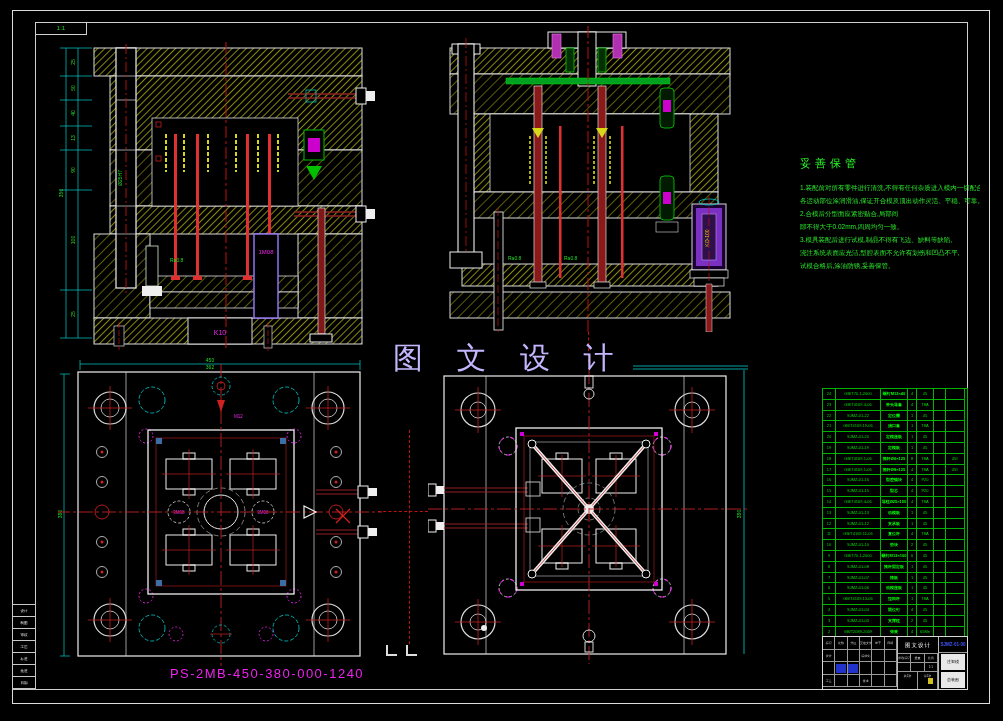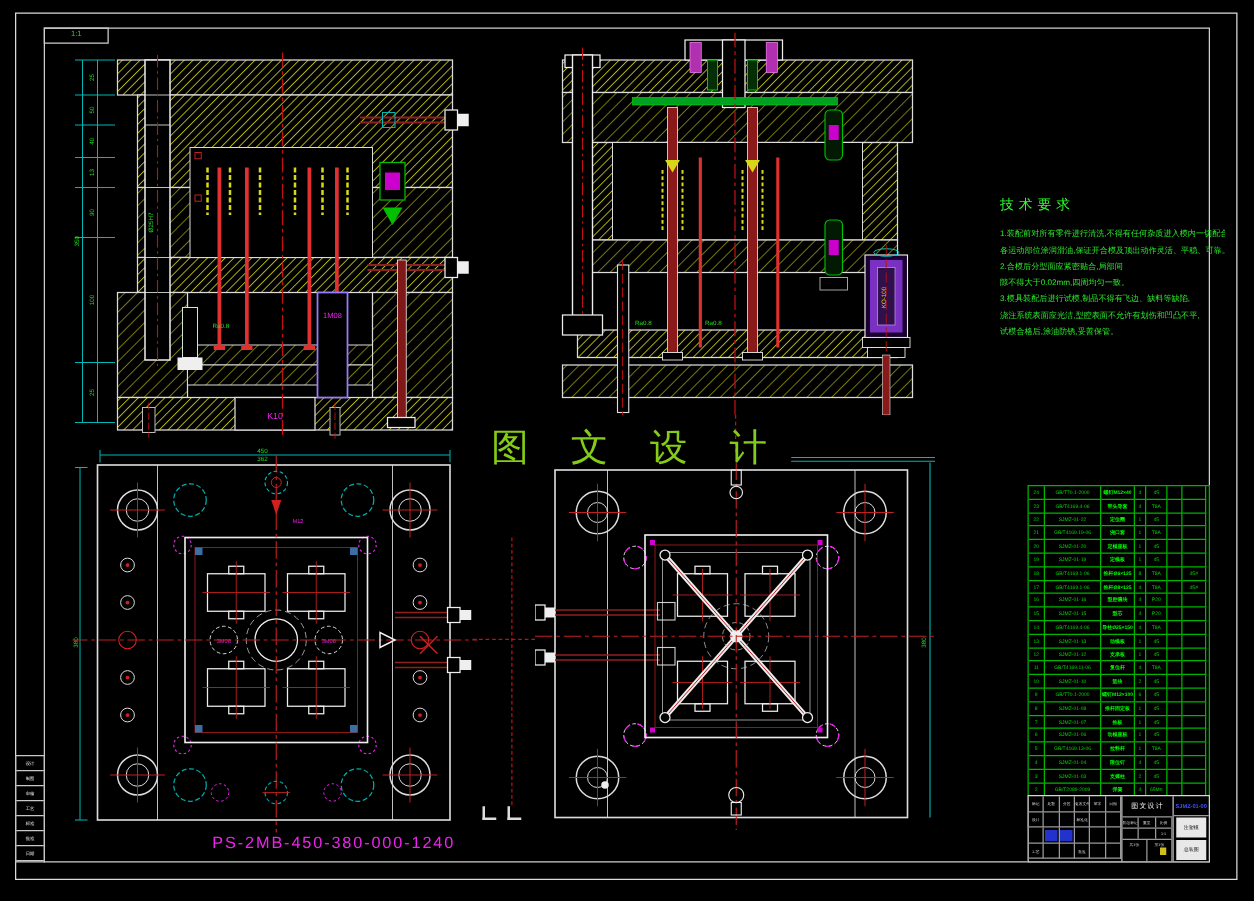--- a/index.html
+++ b/index.html
@@ -2,21 +2,21 @@
 <html><head>
 <meta charset="utf-8">
 <style>
   html,body{margin:0;padding:0;background:#000;}
   body{font-family:"Liberation Sans",sans-serif;}
   #canvas{position:relative;width:1003px;height:721px;background:#000;overflow:hidden;}
   .abs{position:absolute;}
   .frame{border:1px solid #dcdcdc;}
   .zonebox{border:1px solid #cfcfcf;color:#22dd22;font-size:6px;line-height:11px;text-align:center;overflow:hidden;}
   
-  .watermark{font-family:"DejaVu Serif",serif;font-size:30px;color:#84cc16;letter-spacing:12px;white-space:nowrap;}
+  .watermark{font-family:"DejaVu Serif",serif;font-size:30px;color:#c4b5fd;letter-spacing:12px;white-space:nowrap;}
   
   .tech{width:180px;color:#2ce82c;}
   .tech-title{font-size:11px;letter-spacing:4px;margin-bottom:10px;color:#2cff2c;}
   .tech-line{font-size:6.5px;line-height:13px;white-space:nowrap;overflow:hidden;}
   
   .bom{width:144px;border:1px solid #00b400;background:#000;}
   .bom-row{display:grid;grid-template-columns:13px 45px 27px 9px 17px 12px 19px;}
   .bc{border-right:1px solid #00b400;border-bottom:1px solid #00b400;font-size:4px;line-height:9.8px;height:9.8px;color:#00dc00;text-align:center;overflow:hidden;white-space:nowrap;}
   .bom-row .bc:nth-child(3){color:#00ff00;font-weight:bold;}
   .bom-head{display:grid;grid-template-columns:13px 45px 27px 9px 17px 12px 19px;}
@@ -512,21 +512,21 @@
       <rect x="157" y="12" width="8" height="12"></rect>
       <circle cx="161" cy="30" r="5"></circle>
       <circle cx="161" cy="272" r="6"></circle>
       <rect x="157" y="278" width="8" height="10"></rect>
     </g>
   </svg>
 
   <div class="abs watermark" style="left:393px;top:338px;">图 文 设 计</div>
 
   <div class="abs tech" style="left:800px;top:156px;">
-    <div class="tech-title">技术要求</div>
+    <div class="tech-title">妥善保管</div>
     <div>
 
     <div class="tech-line">1.装配前对所有零件进行清洗,不得有任何杂质进入模内一切配合表面,</div>
         <div class="tech-line">各运动部位涂润滑油,保证开合模及顶出动作灵活、平稳、可靠。</div>
         <div class="tech-line">2.合模后分型面应紧密贴合,局部间</div>
         <div class="tech-line">隙不得大于0.02mm,四周均匀一致。</div>
         <div class="tech-line">3.模具装配后进行试模,制品不得有飞边、缺料等缺陷,</div>
         <div class="tech-line">浇注系统表面应光洁,型腔表面不允许有划伤和凹凸不平,</div>
         <div class="tech-line">试模合格后,涂油防锈,妥善保管。</div>
       </div>

